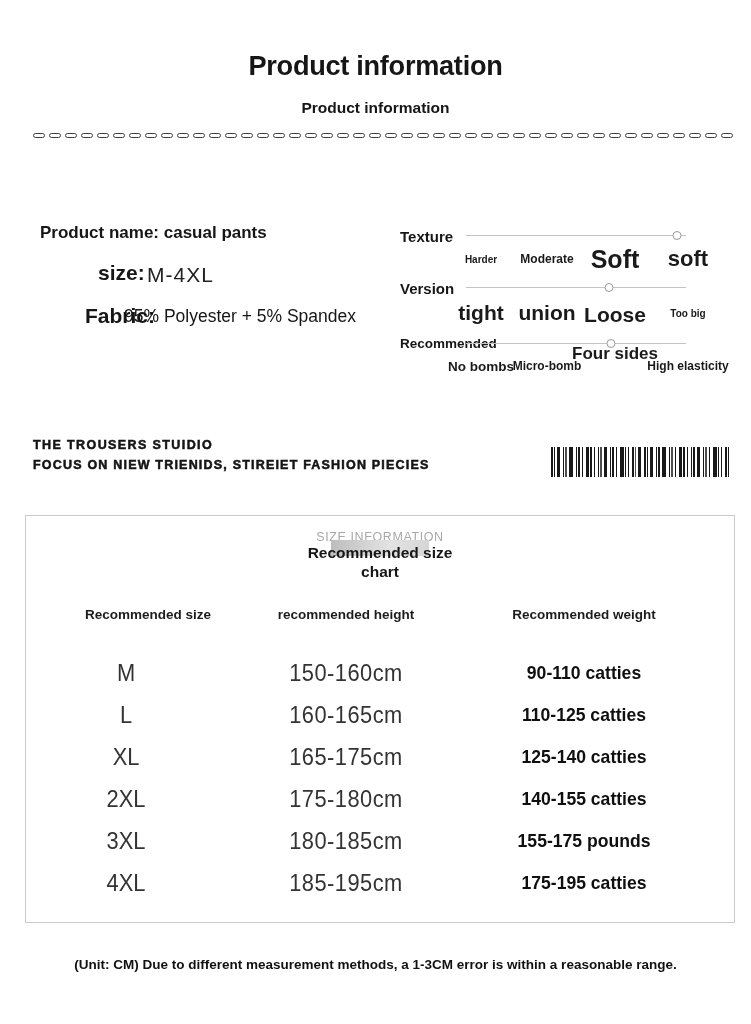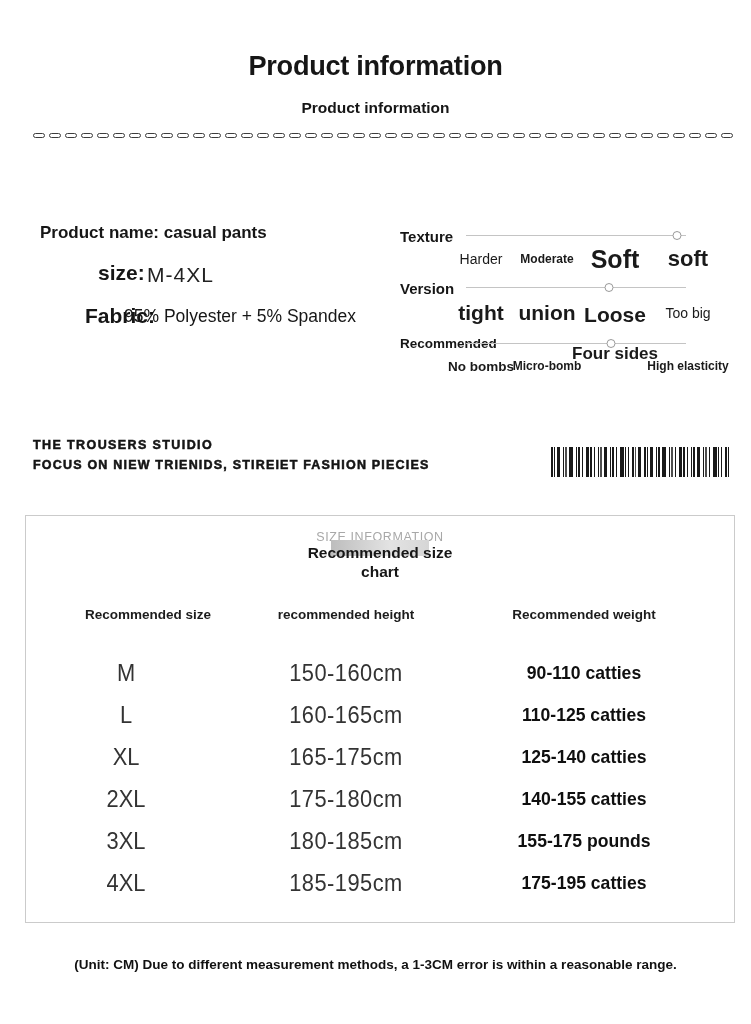--- a/index.html
+++ b/index.html
@@ -25,21 +25,21 @@
   .pfab-value{position:absolute;left:124px;top:306px;font-size:17.5px;font-weight:500;}
   
   .scale{position:absolute;left:0;width:751px;height:58px;}
   .s-label{position:absolute;left:400px;top:6px;font-size:15px;font-weight:600;}
   .s-label.small{font-size:13.5px;}
   .s-line{position:absolute;left:466px;top:13px;width:220px;height:1px;background:#c4c4c4;}
   .s-marker{position:absolute;top:-4px;width:7px;height:7px;border:1px solid #9a9a9a;
     border-radius:50%;background:#fff;transform:translateX(-50%);}
   .opt{position:absolute;transform:translate(-50%,-50%);white-space:nowrap;color:#1a1a1a;}
   .o-sm{font-size:12px;font-weight:600;}
-  .o-md{font-size:14px;font-weight:400;}
+  .o-md{font-size:10px;font-weight:700;}
   .o-md13{font-size:13.5px;font-weight:700;}
   .o-md2{font-size:17px;font-weight:700;}
   .o-lg{font-size:21px;font-weight:700;}
   .o-lgx{font-size:22px;font-weight:700;}
   .o-xl{font-size:25px;font-weight:700;}
   
   .brand1{position:absolute;left:33px;top:438px;font-size:12.5px;font-weight:900;
     letter-spacing:1.4px;-webkit-text-stroke:.5px #0d0d0d;}
   .brand2{position:absolute;left:33px;top:458px;font-size:12.5px;font-weight:900;
     letter-spacing:1.2px;-webkit-text-stroke:.5px #0d0d0d;}

